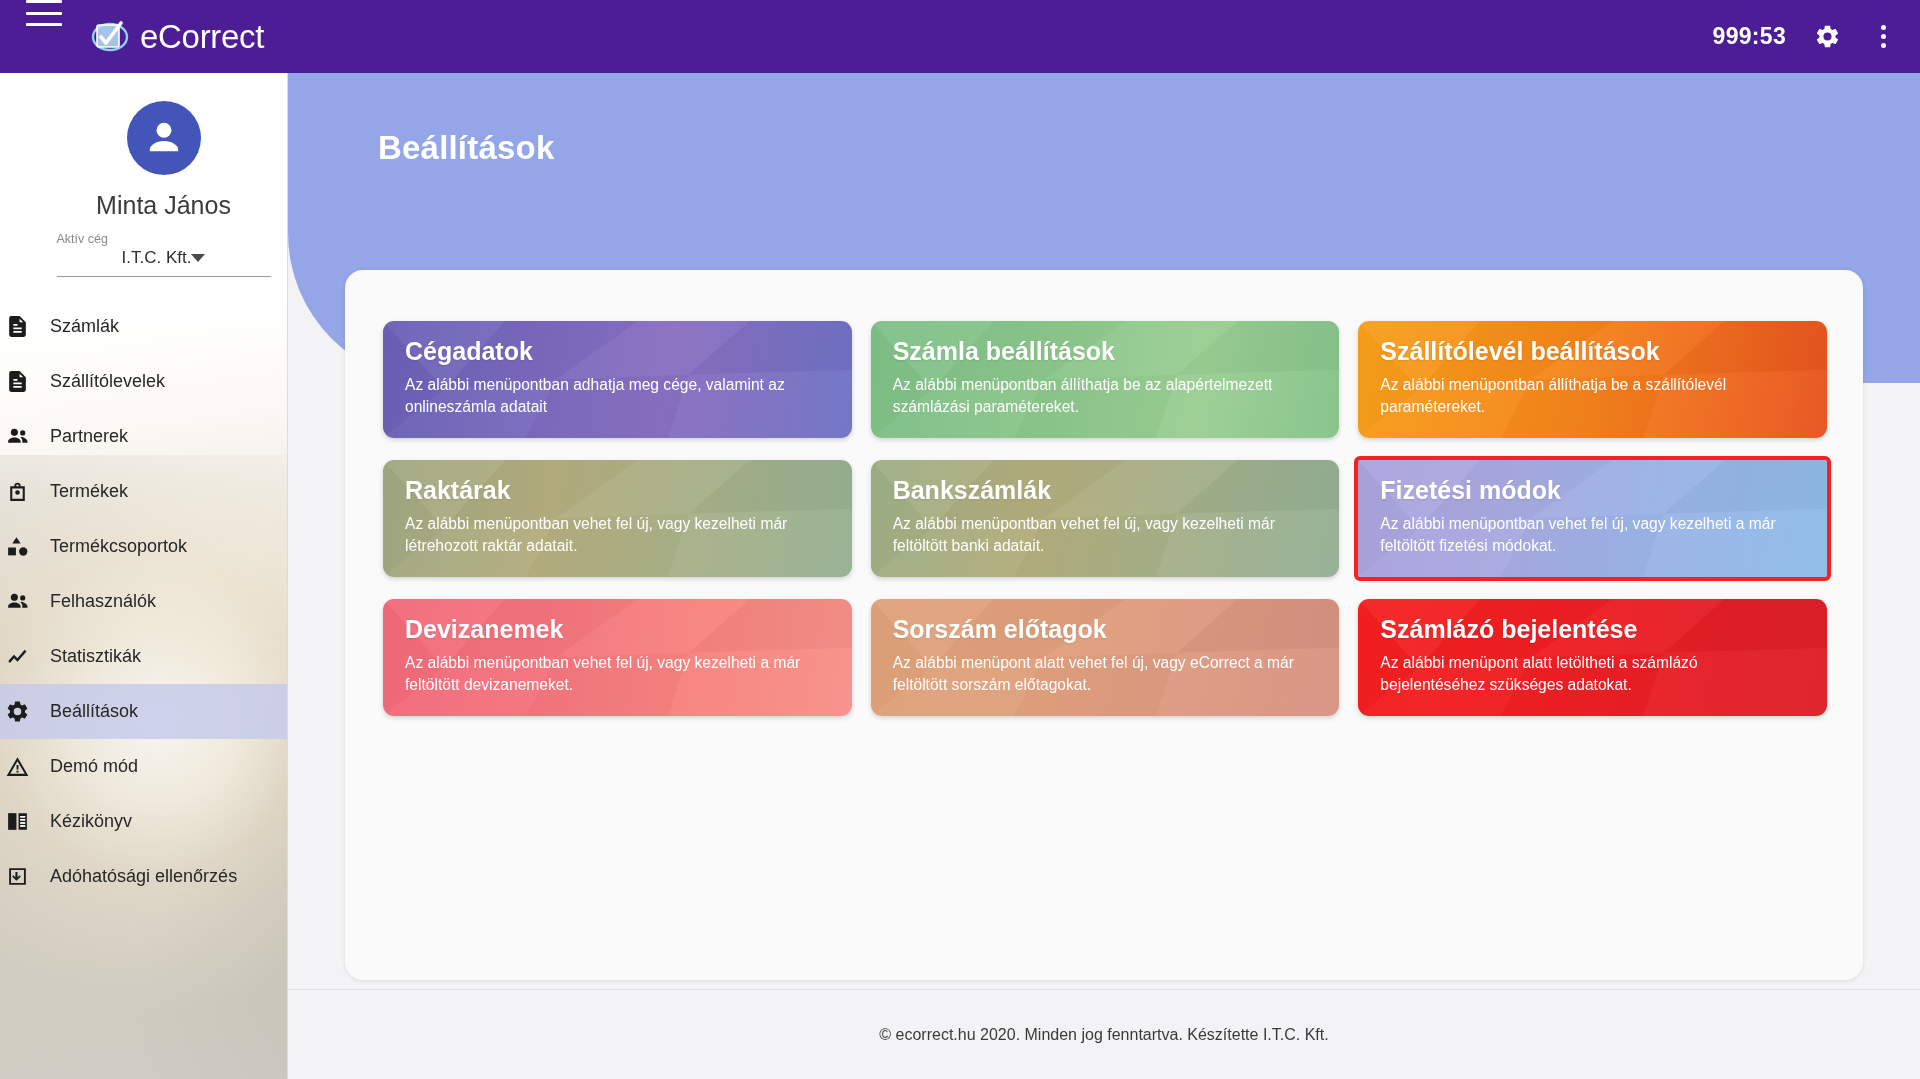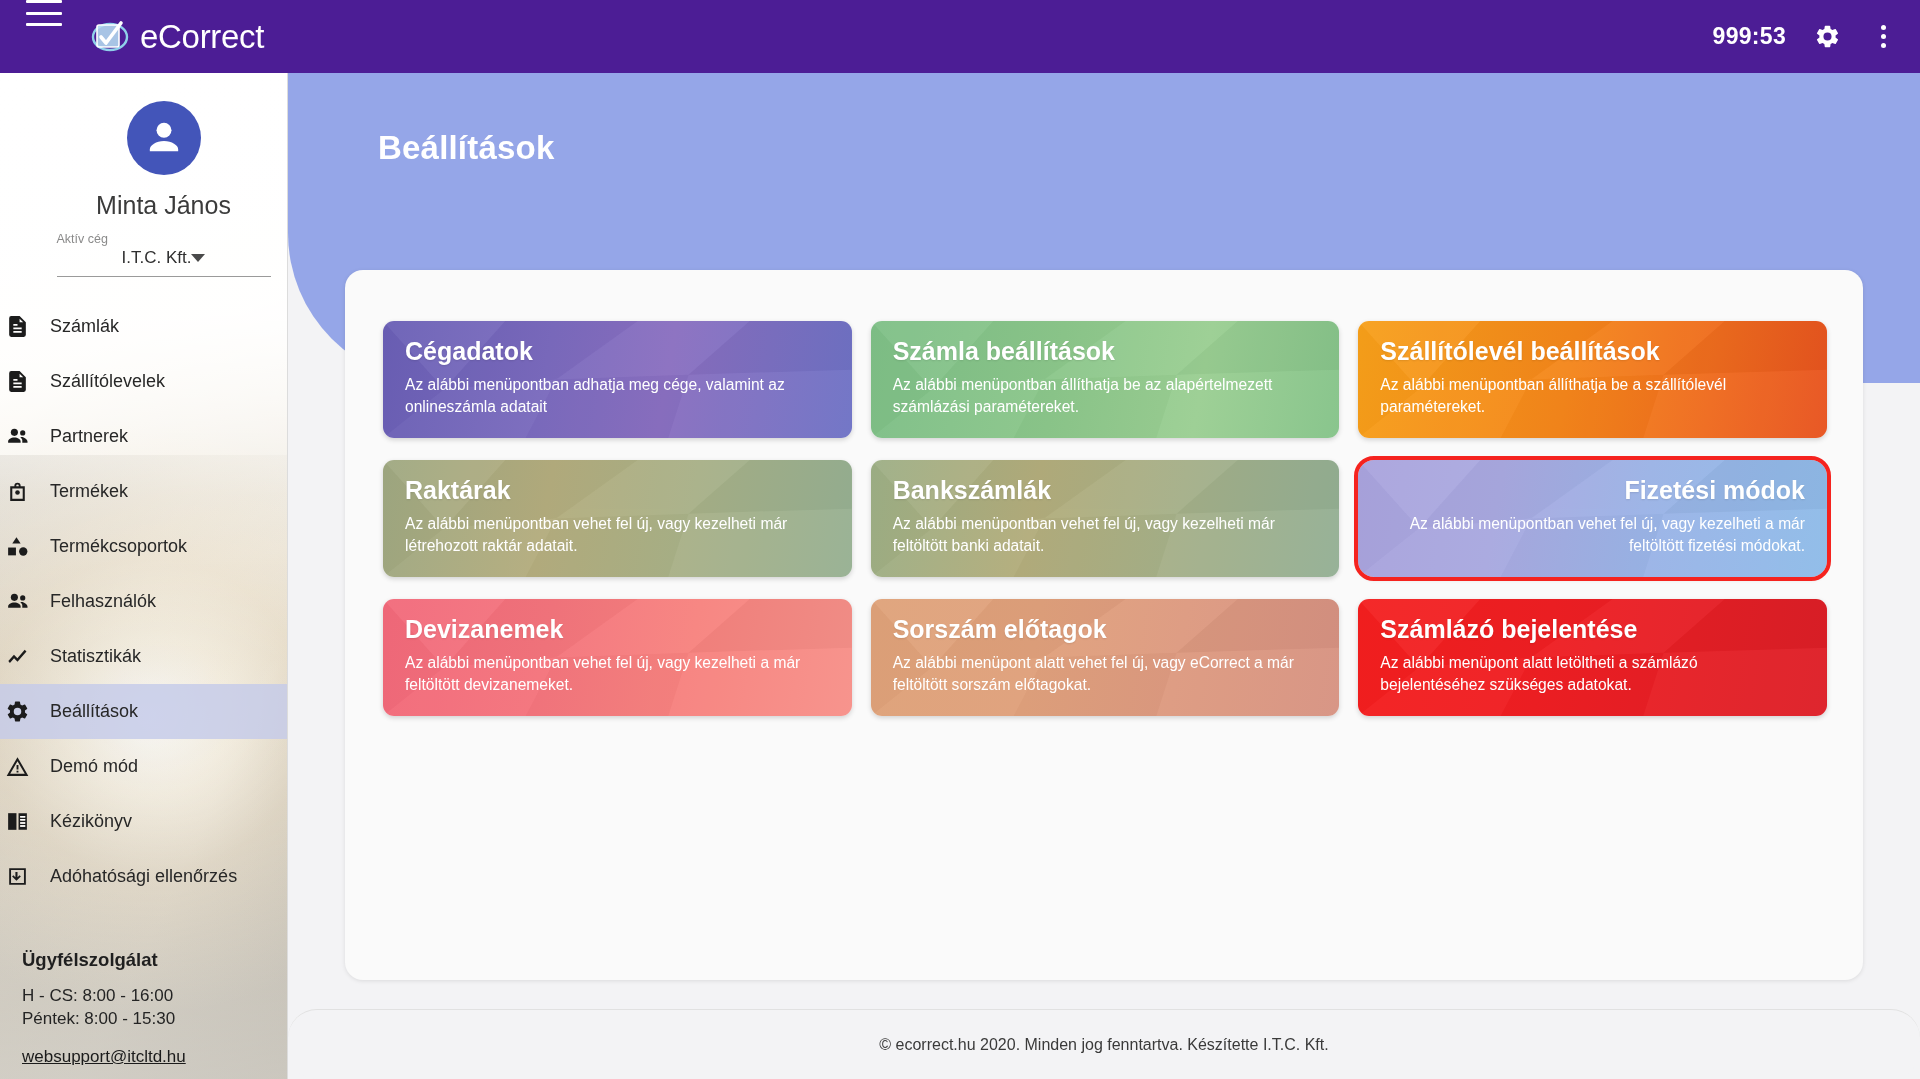--- a/index.html
+++ b/index.html
@@ -144,41 +144,40 @@
     border-radius: 11px;
     padding: 17px 22px 0 22px;
     color: #fff;
     overflow: hidden;
     cursor: pointer;
     box-shadow: 0 2px 5px rgba(0,0,0,0.16);
   }
   .card.selected {
     outline: 4px solid #f5231f;
     outline-offset: 0px;
-    border-radius: 16px;
-    text-align: right;
+    border-radius: 2px;
   }
   .facets { position:absolute; inset:0; opacity:0.16; pointer-events:none; }
   .card-title {
     position: relative; z-index: 2;
     font-size: 25px; font-weight: 700; line-height: 1.1; margin-bottom: 8px;
     text-shadow: 0 1px 2px rgba(0,0,0,0.10);
   }
   .card-desc {
     position: relative; z-index: 2;
     font-size: 15.6px; line-height: 1.42; font-weight: 400;
   }
 
   
   .footer {
     position: absolute; left: 288px; bottom: 0;
-    width: 1632px; height: 70px;
+    width: 1632px; height: 90px;
     border-top: 1px solid #e1e1e1;
     background: #f3f3f5;
-    display:flex; align-items:center; justify-content:center;border-radius:29px;
+    display:flex; align-items:center; justify-content:center;
   }
   .footer-text { font-size: 16px; color: #3a3a3a; }
 </style>
 </head>
 <body>
 
 <div class="topbar">
   <div class="hamburger">
     <span></span>
       <span></span>
@@ -342,26 +341,20 @@
           <svg viewBox="0 0 24 24">
               <path d="M4 4h16v16H4V4zm1.8 1.8v12.4h12.4V5.8H5.8z"></path>
               <path d="M12 7.6v5.1l2-2 1.2 1.3-4.2 4.1-4.2-4.1 1.2-1.3 2 2V7.6H12z"></path>
             </svg>
         </span>
         <span class="nav-label">Adóhatósági ellenőrzés</span>
       </div>
 
     </div>
 
-    <div class="support">
-      <div class="support-title">Ügyfélszolgálat</div>
-      <div class="support-line">H - CS: 8:00 - 16:00</div>
-      <div class="support-line">Péntek: 8:00 - 15:30</div>
-      <a class="support-mail" href="#">websupport@itcltd.hu</a>
-    </div>
 
   </div>
 </div>
 
 <div class="main">
   <div class="banner">
     <div class="banner-title">Beállítások</div>
   </div>
 
   <div class="panel">

